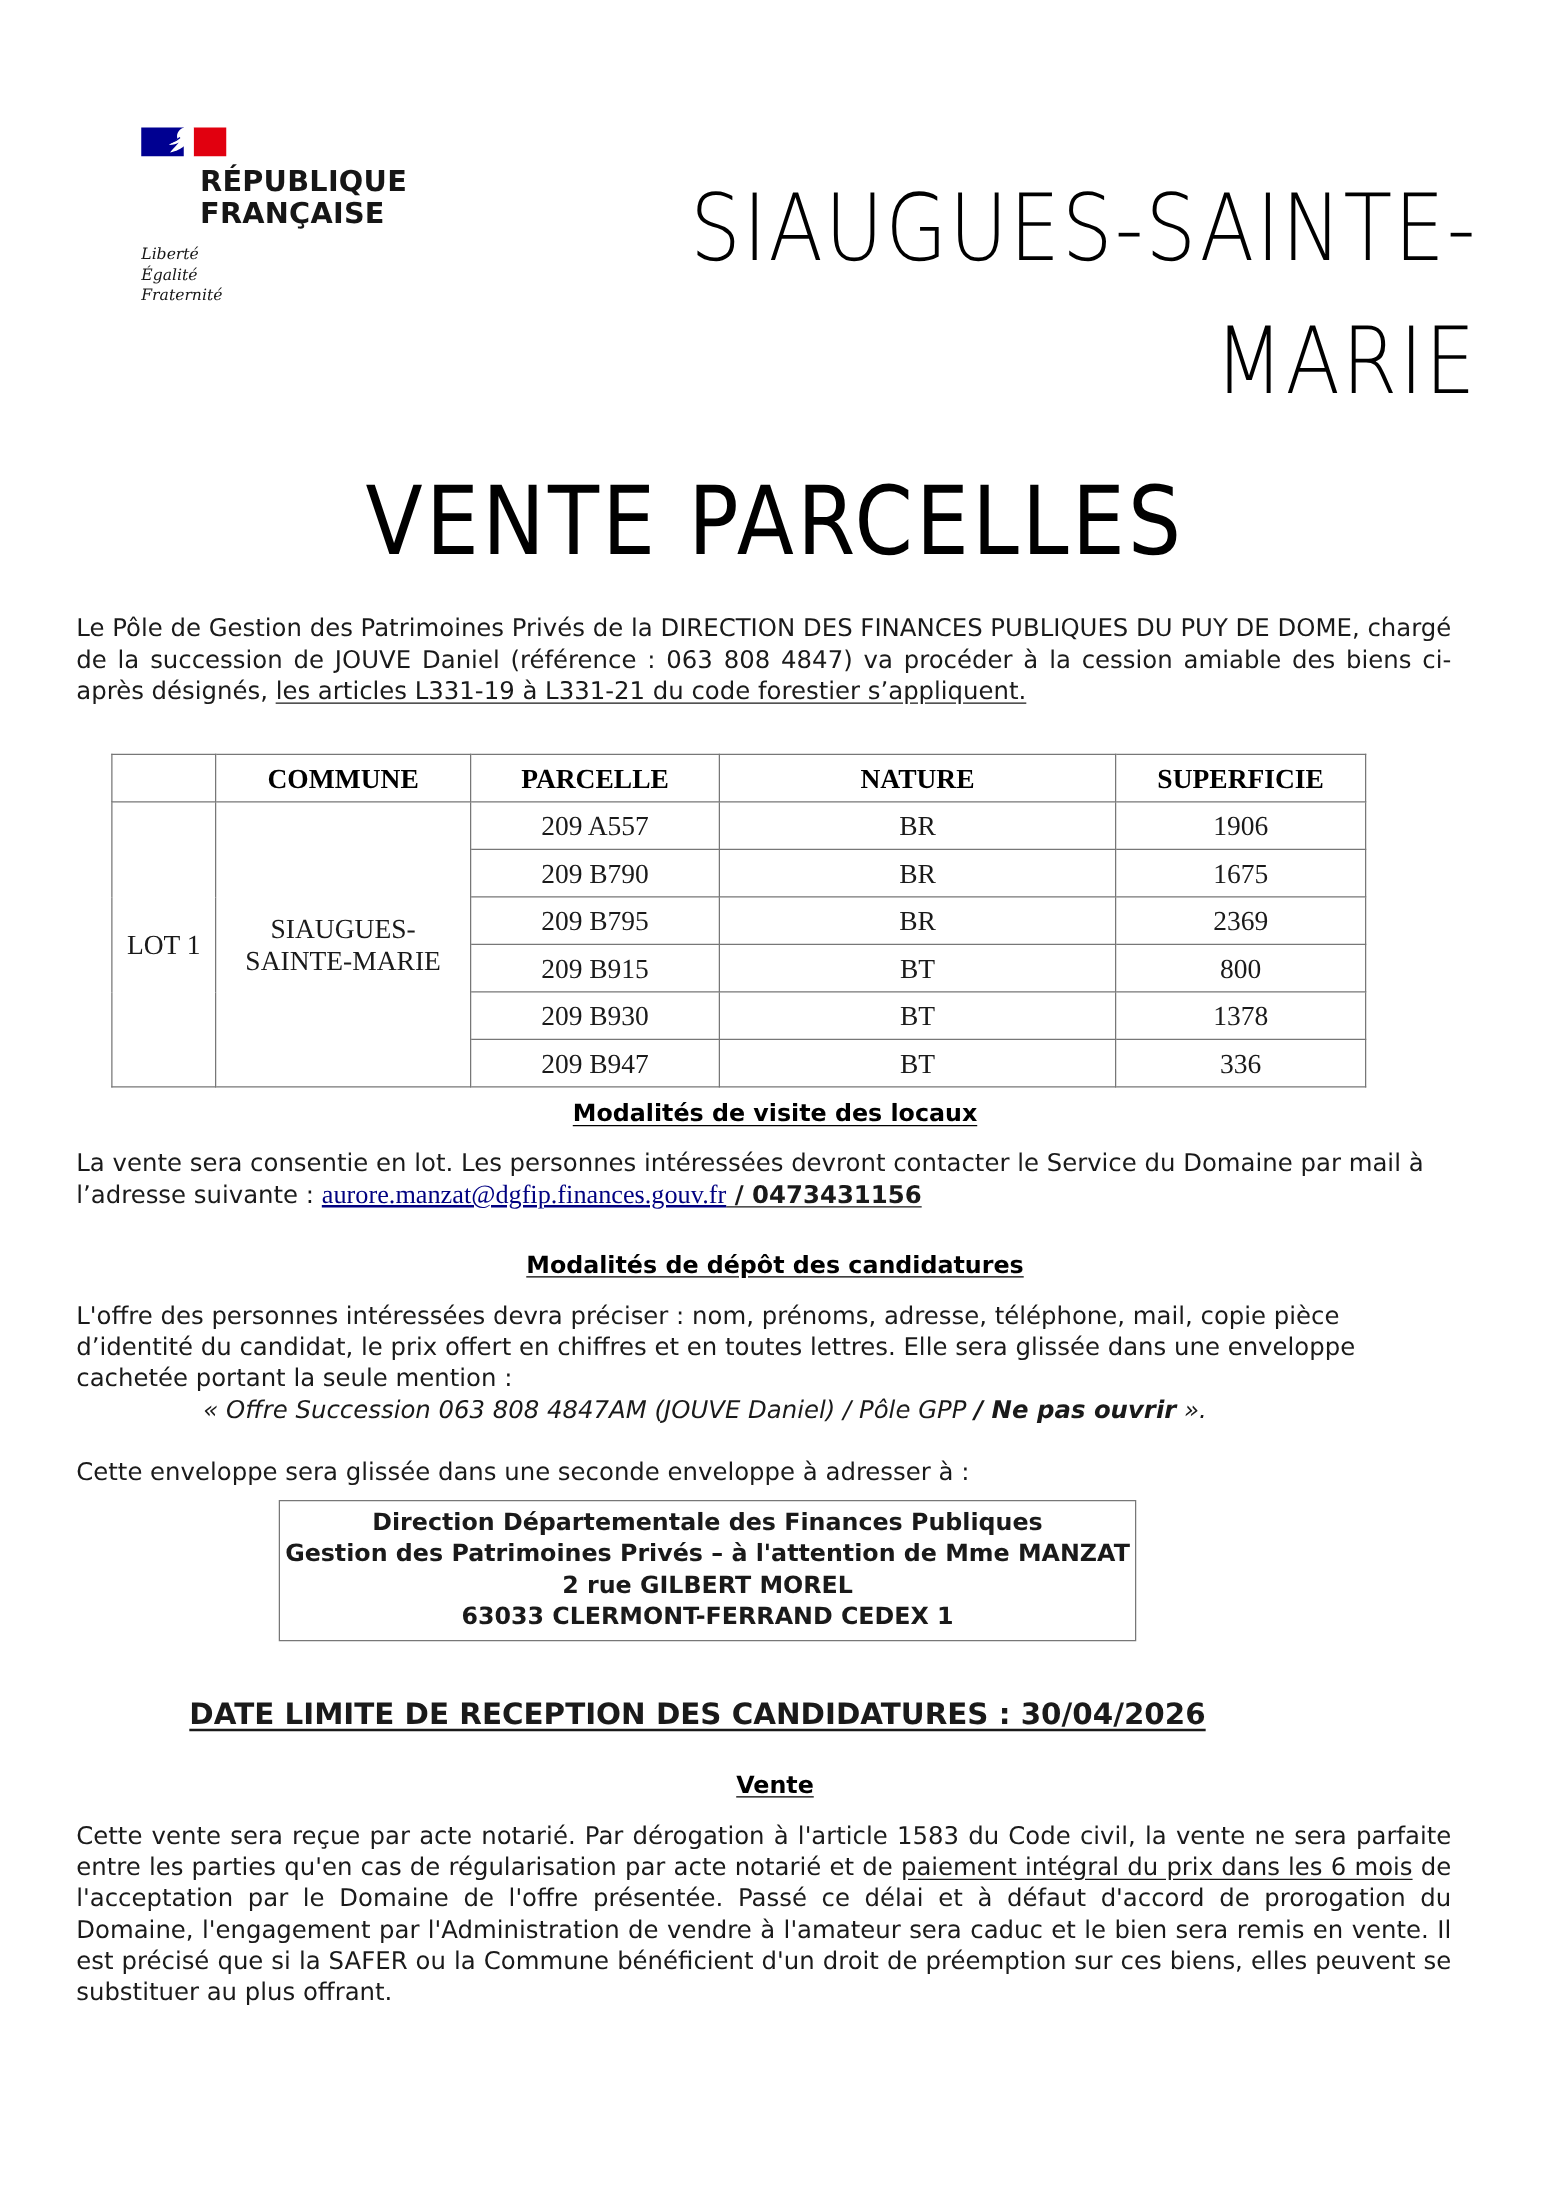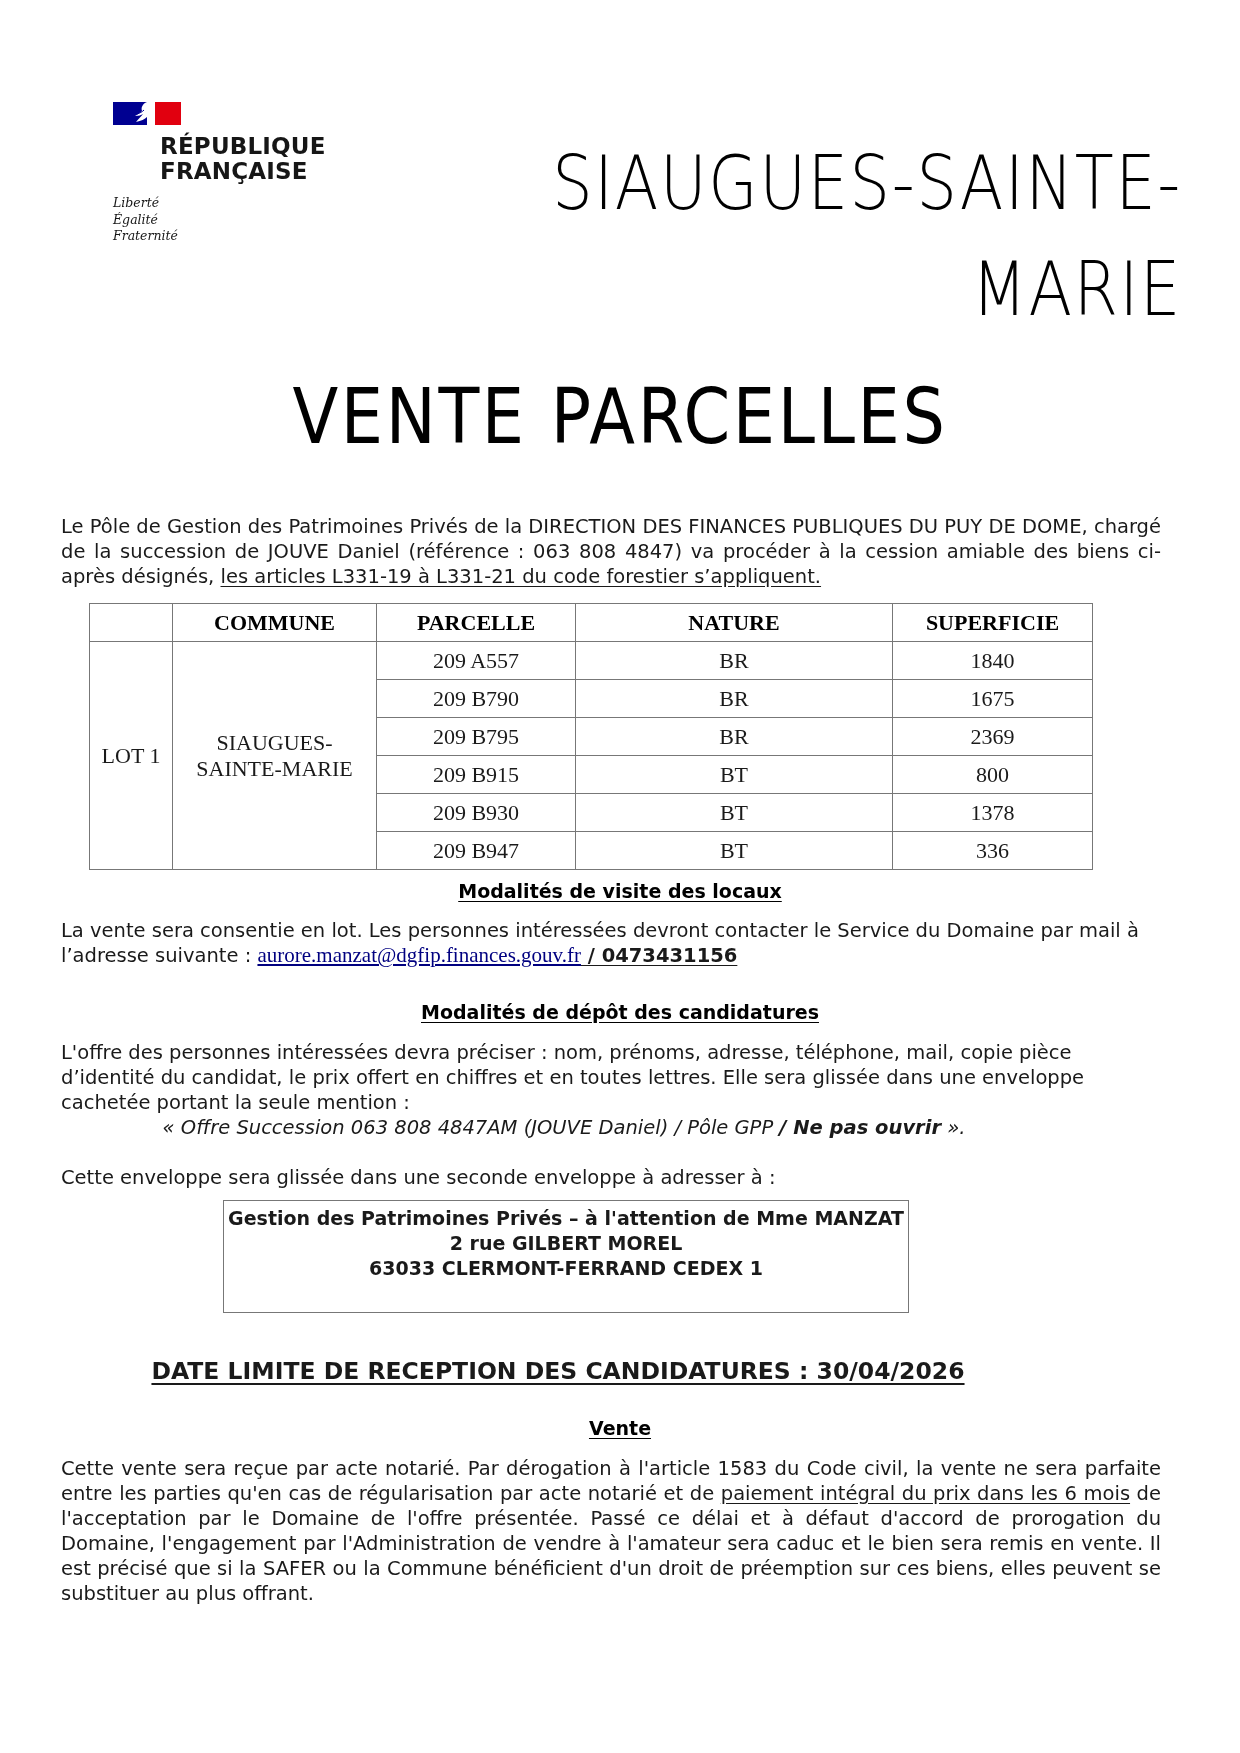--- a/index.html
+++ b/index.html
@@ -80,21 +80,21 @@
   <div>Égalité</div>
   <div>Fraternité</div>
 </div>
 
 <div class="abs commune-title">
   <div>SIAUGUES-SAINTE-</div>
   <div>MARIE</div>
 </div>
 <div class="abs doc-title">VENTE PARCELLES</div>
 
-<div class="abs para" style="top:490px;margin-top:24px;">
+<div class="abs para" style="top:490px;">
   <span>Le Pôle de Gestion des Patrimoines Privés de la DIRECTION DES FINANCES PUBLIQUES DU PUY DE DOME, chargé de la succession de JOUVE Daniel (référence : 063 808 4847) va procéder à la cession amiable des biens ci-après désignés, </span><span class="u">les articles L331-19 à L331-21 du code forestier s’appliquent.</span>
 </div>
 
 <table class="parcels">
   <thead>
     <tr>
       <th class="c0"></th>
       <th class="c1">COMMUNE</th>
       <th class="c2">PARCELLE</th>
       <th class="c3">NATURE</th>
@@ -103,21 +103,21 @@
   </thead>
   <tbody>
     <tr>
       <td rowspan="6">LOT 1</td>
       <td rowspan="6">
         <div>SIAUGUES-</div>
         <div>SAINTE-MARIE</div>
       </td>
       <td>209 A557</td>
       <td>BR</td>
-      <td>1840</td>
+      <td>1906</td>
     </tr>
     <tr>
       <td>209 B790</td>
       <td>BR</td>
       <td>1675</td>
     </tr>
     <tr>
       <td>209 B795</td>
       <td>BR</td>
       <td>2369</td>
@@ -146,20 +146,21 @@
 </div>
 
 <div class="abs heading" style="top:1000px;">Modalités de dépôt des candidatures</div>
 <div class="abs para" style="top:1040px; text-align:left;">L'offre des personnes intéressées devra préciser : nom, prénoms, adresse, téléphone, mail, copie pièce d’identité du candidat, le prix offert en chiffres et en toutes lettres. Elle sera glissée dans une enveloppe cachetée portant la seule mention :</div>
 <div class="abs mention" style="top:1115px;">
   <span>« Offre Succession 063 808 4847AM (JOUVE Daniel) / Pôle GPP </span><b>/ Ne pas ouvrir</b><span> ».</span>
 </div>
 <div class="abs para" style="top:1165px; text-align:left;">Cette enveloppe sera glissée dans une seconde enveloppe à adresser à :</div>
 
 <div class="abs addr-box">
+  <div>Direction Départementale des Finances Publiques</div>
   <div>Gestion des Patrimoines Privés – à l'attention de Mme MANZAT</div>
   <div>2 rue GILBERT MOREL</div>
   <div>63033 CLERMONT-FERRAND CEDEX 1</div>
 </div>
 
 <div class="abs deadline">DATE LIMITE DE RECEPTION DES CANDIDATURES : 30/04/2026</div>
 
 <div class="abs heading" style="top:1416px;">Vente</div>
 <div class="abs para" style="top:1456px;">
   <span>Cette vente sera reçue par acte notarié. Par dérogation à l'article 1583 du Code civil, la vente ne sera parfaite entre les parties qu'en cas de régularisation par acte notarié et de </span><span class="u">paiement intégral du prix dans les 6 mois</span><span> de l'acceptation par le Domaine de l'offre présentée. Passé ce délai et à défaut d'accord de prorogation du Domaine, l'engagement par l'Administration de vendre à l'amateur sera caduc et le bien sera remis en vente. Il est précisé que si la SAFER ou la Commune bénéficient d'un droit de préemption sur ces biens, elles peuvent se substituer au plus offrant.</span>

